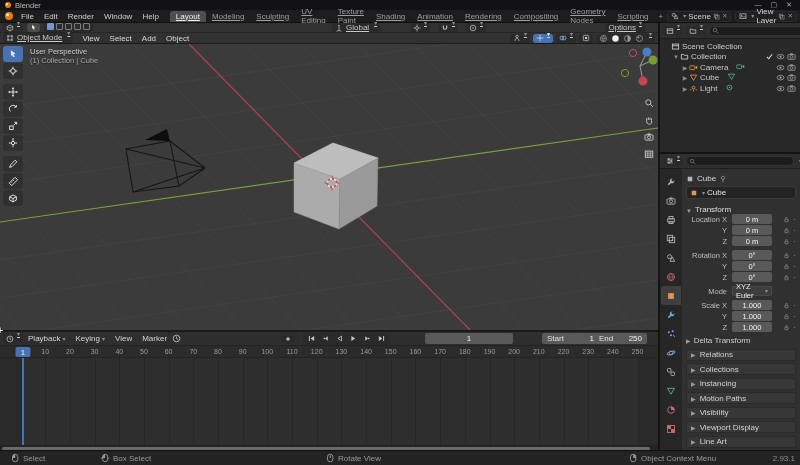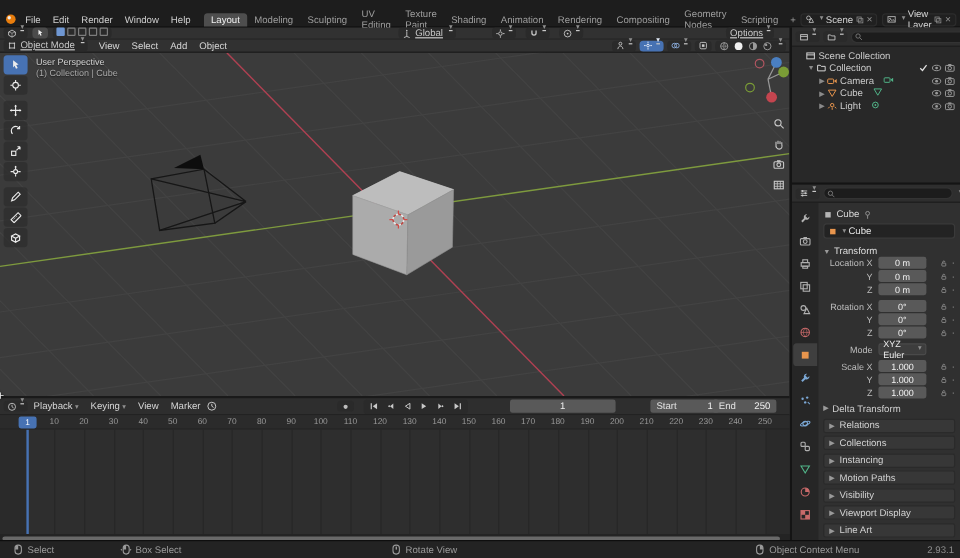--- a/index.html
+++ b/index.html
@@ -10,21 +10,21 @@
   .ic{display:inline-flex;align-items:center;justify-content:center;line-height:0;}
   .chev{font-size:6px;color:#8f8f8f;margin-left:2px;line-height:0;}
   
   #titlebar{left:0;top:0;width:800px;height:10px;background:#111213;display:flex;align-items:center;padding:0 4px;color:#b9b9b9;font-size:7.5px;}
   #win-controls{margin-left:auto;display:flex;gap:9px;color:#a8a8a8;font-size:7px;padding-right:4px;}
   #win-controls span{cursor:default;}
   
   #menubar{left:0;top:10px;width:800px;height:13px;background:#1d1d1d;display:flex;align-items:center;padding:0 4px;border-bottom:1px solid #101010;}
   #top-menus span{padding:0 5px;color:#cfcfcf;}
   #ws-tabs{display:flex;margin-left:6px;align-items:center;}
-  #ws-tabs .tab{padding:1px 6px;color:#9e9e9e;border-radius:3px 3px 0 0;}
+  #ws-tabs .tab{padding:1px 6px;color:#9e9e9e;border-radius:3px 3px 0 0;text-decoration:underline;}
   #ws-tabs .tab.active{background:#4e4e4e;color:#f0f0f0;}
   #ws-tabs .addtab{color:#9e9e9e;padding:0 4px;}
   .idwidget{display:flex;align-items:center;background:#202020;border:1px solid #2c2c2c;border-radius:3px;height:11px;padding:0 3px;gap:2px;color:#d4d4d4;}
   .idwidget .mini{color:#8f8f8f;font-size:6.5px;}
   
   #vph1{left:0;top:23px;width:658px;height:10px;background:#313131;border-bottom:1px solid #262626;}
   #vph2{left:0;top:33px;width:658px;height:11px;background:#313131;border-bottom:1px solid #1a1a1a;}
   .hbtn{display:inline-flex;background:#2a2a2a;border-radius:3px;height:9px;padding:0 3px;gap:1px;text-decoration:underline;}
   .menuitem{padding:0 5px;color:#d6d6d6;}
   
@@ -93,20 +93,34 @@
   #statusbar{left:0;top:450px;width:800px;height:15px;background:#232323;border-top:1px solid #0e0e0e;color:#9a9a9a;}
   .hint{position:absolute;top:2px;display:flex;align-items:center;gap:3px;}
   #sb-version{position:absolute;right:5px;top:3px;color:#8d8d8d;}
   #mouse-cursor{position:absolute;left:-3px;top:324px;color:#e8e8e8;font-size:11px;text-shadow:0 0 2px #000;}
 </style>
 </head>
 <body>
 
 <div id="app">
 
+  <div id="titlebar" class="abs">
+    <span class="ic" style="margin-right:3px">
+      <svg width="8" height="8" viewBox="0 0 12 12">
+          <circle cx="6" cy="6" r="4.5" fill="#e87d0d"></circle>
+          <circle cx="4.6" cy="4.8" r="1.5" fill="#fff"></circle>
+        </svg>
+    </span>
+    <span>Blender</span>
+    <div id="win-controls">
+      <span>—</span>
+      <span>▢</span>
+      <span>✕</span>
+    </div>
+  </div>
 
   <div id="menubar" class="abs">
     <span class="ic" style="margin-right:2px">
       <svg width="10" height="10" viewBox="0 0 12 12">
           <circle cx="6" cy="6" r="4.8" fill="#e87d0d"></circle>
           <circle cx="4.4" cy="4.6" r="1.7" fill="#eee"></circle>
         </svg>
     </span>
     <div id="top-menus" class="row">
         <span class="menuitem">File</span>

